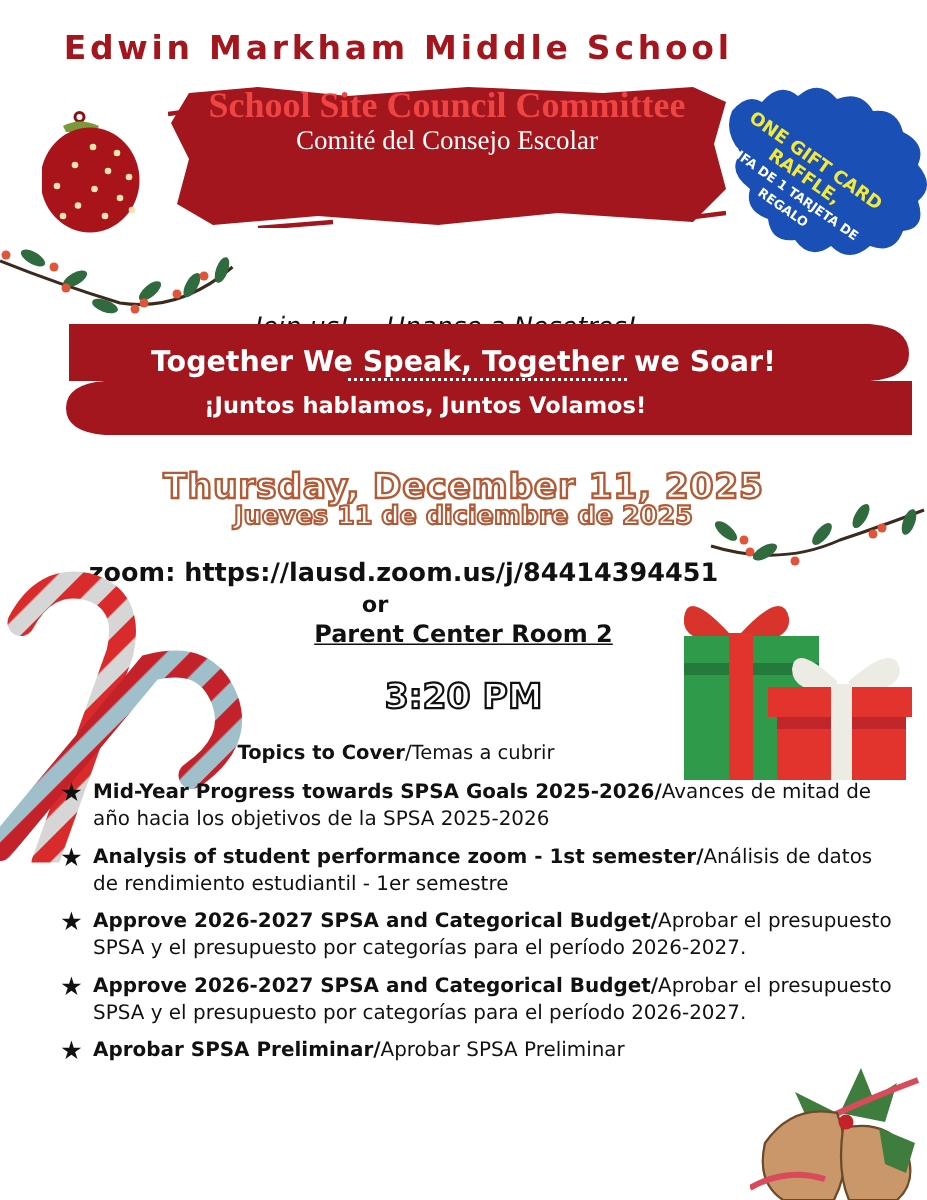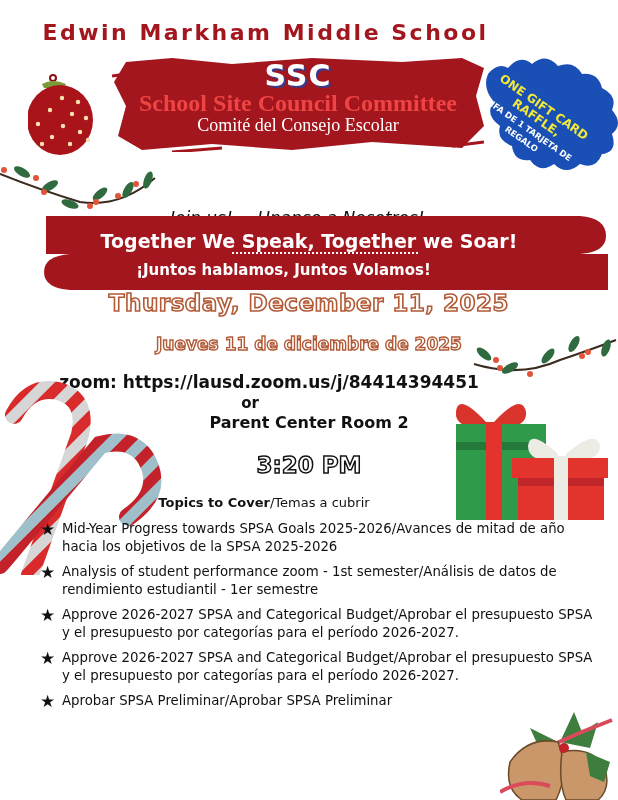--- a/index.html
+++ b/index.html
@@ -13,32 +13,32 @@
   .ssc-es{font-family:"Liberation Serif",serif;font-size:18px;color:#ffffff;line-height:22px;}
   .raffle-text{left:490px;top:62px;width:140px;transform:rotate(35deg);transform-origin:left top;font-family:"DejaVu Sans",sans-serif;font-weight:bold;text-align:center;}
   .raffle-1{color:#f2e93a;font-size:12px;line-height:13px;}
   .raffle-2{color:#ffffff;font-size:8.5px;line-height:10px;margin-top:2px;}
   .join{left:170px;top:172px;font-family:"DejaVu Sans",sans-serif;font-size:17px;font-style:italic;color:#111;font-weight:300;margin-top:36px;}
   .slogan-band{left:40px;top:216px;width:570px;height:74px;}
   .slogan-en{left:0;width:618px;top:230px;text-align:center;font-family:"DejaVu Sans",sans-serif;font-weight:bold;font-size:19px;color:#ffffff;}
   .slogan-es{left:0;width:567px;top:261px;text-align:center;font-family:"DejaVu Sans",sans-serif;font-weight:bold;font-size:15px;color:#ffffff;}
   .dots{left:232px;top:252px;width:186px;border-top:2px dotted #ffffff;}
   .date-en,.date-es,.time{left:0;width:618px;text-align:center;font-family:"DejaVu Sans",sans-serif;font-weight:bold;}
-  .date-en{top:290px;font-size:23px;color:#ffffff;-webkit-text-stroke:1.6px #b25a36;letter-spacing:0.5px;}
+  .date-en{top:312px;font-size:23px;color:#ffffff;-webkit-text-stroke:1.6px #b25a36;letter-spacing:0.5px;}
   .date-es{top:334px;font-size:17px;color:#ffffff;-webkit-text-stroke:1.4px #b25a36;}
   .zoom-line{left:0;width:538px;top:372px;text-align:center;font-weight:bold;font-size:17px;color:#111;}
   .or-line{left:0;width:500px;top:394px;text-align:center;font-weight:bold;font-size:15px;color:#111;}
-  .room-line{left:0;width:618px;top:413px;text-align:center;font-weight:bold;font-size:16px;color:#111;}
+  .room-line{left:0;width:618px;top:413px;text-align:center;font-weight:bold;font-size:16px;color:#111;text-decoration:underline;}
   .time{top:452px;font-size:23px;color:#ffffff;-webkit-text-stroke:1.5px #111;}
   .topics{left:0;width:528px;top:495px;text-align:center;font-size:13px;}
   .topics b{font-weight:bold;}
   .agenda{left:40px;top:520px;width:560px;}
   .agenda-item{position:relative;padding-left:22px;font-size:13.3px;line-height:18px;margin-bottom:7px;}
   .agenda-item .star{position:absolute;left:0;top:0;font-size:17px;line-height:18px;color:#111;}
-  .agenda-item b{font-weight:normal;}
+  .agenda-item b{font-weight:bold;}
 </style>
 </head>
 <body>
 
 <div class="abs school-title">Edwin Markham Middle School</div>
 
 <svg class="abs" style="left:28px;top:72px" width="70" height="88" viewBox="0 0 70 88">
   <circle cx="25" cy="6" r="3" fill="none" stroke="#8b0f12" stroke-width="2"></circle>
   <path d="M14 12 Q25 6 38 12 L36 16 L16 16 Z" fill="#7a9a3a"></path>
   <ellipse cx="32" cy="48" rx="33" ry="35" fill="#a8141a"></ellipse>
@@ -56,21 +56,20 @@
       <circle cx="60" cy="68" r="2.2"></circle>
       <circle cx="14" cy="72" r="2.2"></circle>
   </g>
 </svg>
 
 <svg class="abs ssc-banner" viewBox="0 0 372 96" preserveAspectRatio="none">
   <path d="M14 6 L60 2 L120 8 L200 2 L290 6 L350 2 L372 12 L364 40 L372 70 L350 92 L260 86 L180 94 L100 88 L30 94 L6 80 L14 50 L2 26 Z" fill="#a4161d"></path>
   <path d="M0 20 L30 16 M340 90 L372 86 M60 96 L110 92" stroke="#a4161d" stroke-width="3"></path>
 </svg>
 <div class="abs ssc-text">
-  <div class="ssc-logo">SSC</div>
   <div class="ssc-en">School Site Council Committee</div>
   <div class="ssc-es">Comité del Consejo Escolar</div>
 </div>
 
 <svg class="abs" style="left:478px;top:44px" width="150" height="130" viewBox="0 0 150 130">
   <path d="M10 30 Q20 18 30 24 Q42 10 54 20 Q68 8 80 22 Q96 16 104 30 Q120 28 124 44 Q140 52 134 66 Q146 80 134 90 Q140 108 124 110 Q118 126 102 120 Q88 132 76 120 Q62 130 52 116 Q36 118 34 102 Q18 96 22 82 Q6 70 16 58 Q4 44 10 30 Z" fill="#1a4fb5"></path>
 </svg>
 <div class="abs raffle-text">
   <div class="raffle-1">ONE GIFT CARD</div>
   <div class="raffle-1">RAFFLE,</div>

